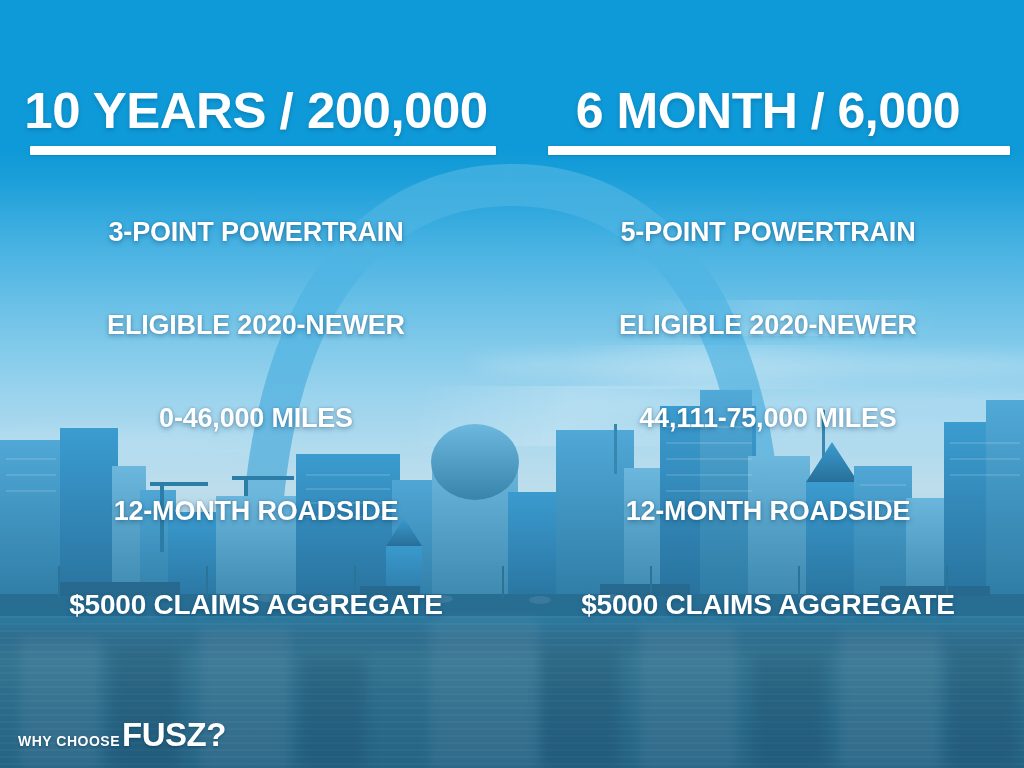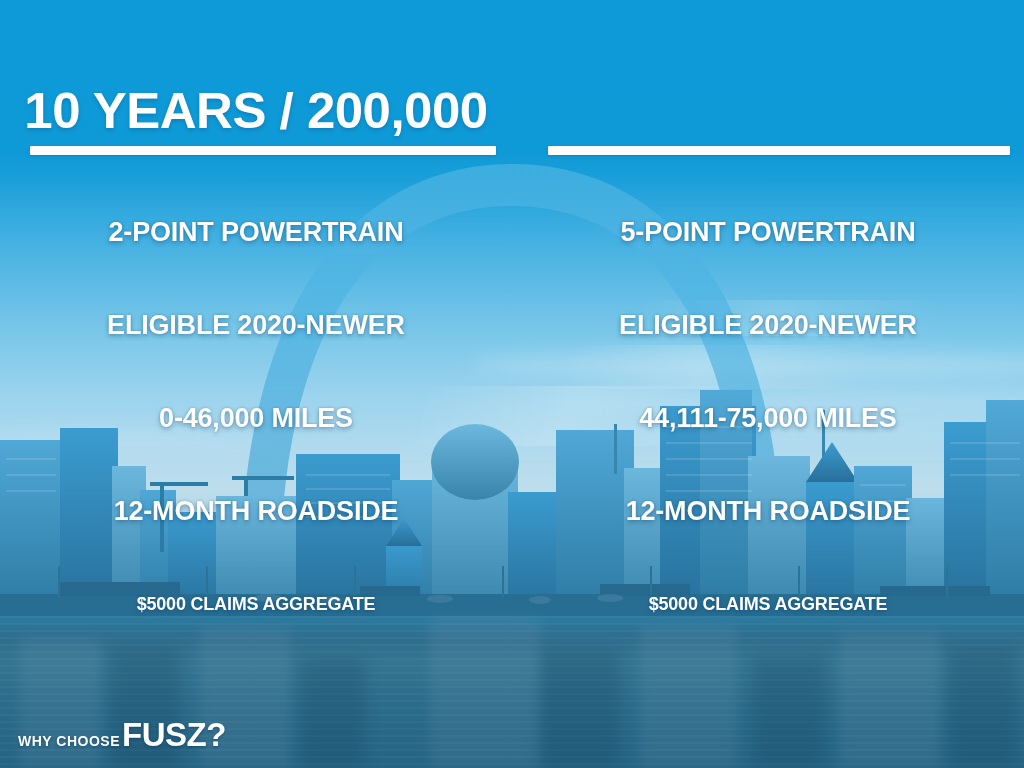--- a/index.html
+++ b/index.html
@@ -113,21 +113,21 @@
     height:93px;
     display:flex;align-items:center;justify-content:center;
     color:#ffffff;
     font-family:"Liberation Sans", sans-serif;
     font-weight:bold;
     font-size:27px;
     letter-spacing:-0.2px;
     white-space:nowrap;
     text-shadow:0 2px 5px rgba(0,55,95,.38), 0 0 2px rgba(0,55,95,.25);
   }
-  .item.big{font-size:18px;}
+  .item.big{font-size:28px;}
 
   
   .footer{
     position:absolute;left:18px;bottom:14px;
     display:flex;align-items:baseline;
     color:#ffffff;
     text-shadow:0 1px 3px rgba(0,40,70,.45);
   }
   .footer .why{
     font-family:"Liberation Sans", sans-serif;
@@ -287,29 +287,30 @@
 
   <div class="bg-layer bg-tint"></div>
 
   <div id="content">
     <div class="columns">
 
       <div class="col col-left">
         <div class="col-head">10 YEARS / 200,000</div>
         <div class="col-rule"></div>
         <div class="items">
-          <div class="item">2-POINT POWERTRAIN</div>
+          <div class="item">3-POINT POWERTRAIN</div>
           <div class="item">ELIGIBLE 2020-NEWER</div>
           <div class="item">0-46,000 MILES</div>
           <div class="item">12-MONTH ROADSIDE</div>
           <div class="item big">$5000 CLAIMS AGGREGATE</div>
         </div>
       </div>
 
       <div class="col col-right">
+        <div class="col-head">6 MONTH / 6,000</div>
         <div class="col-rule"></div>
         <div class="items">
           <div class="item">5-POINT POWERTRAIN</div>
           <div class="item">ELIGIBLE 2020-NEWER</div>
           <div class="item">44,111-75,000 MILES</div>
           <div class="item">12-MONTH ROADSIDE</div>
           <div class="item big">$5000 CLAIMS AGGREGATE</div>
         </div>
       </div>
 

